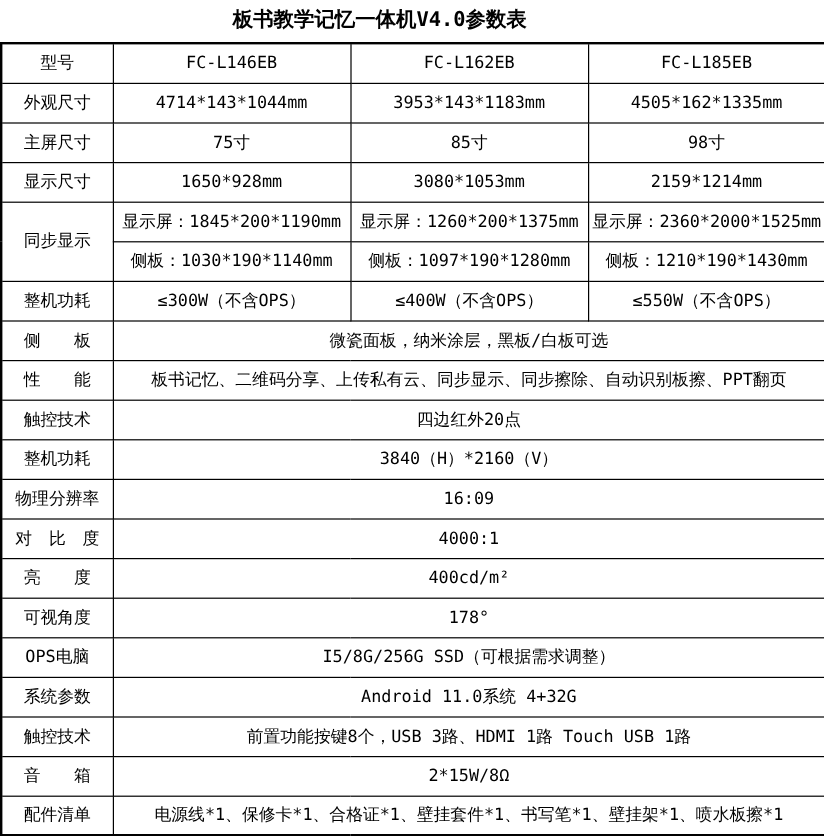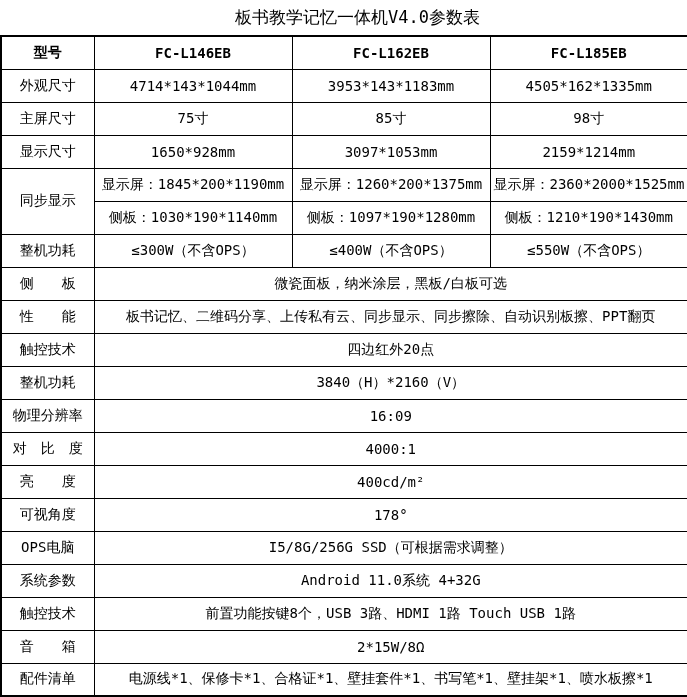--- a/index.html
+++ b/index.html
@@ -9,41 +9,40 @@
     background: #ffffff;
     font-family: "DejaVu Sans Mono", "DejaVu Sans", "Liberation Sans", sans-serif;
     color: #000000;
   }
   .page { width: 687px; height: 697px; overflow: hidden; }
   .title-bar {
     width: 633px; height: 35px;
     line-height: 35px;
     text-align: center;
     font-size: 17px;
-    font-weight: normal;
+    font-weight: bold;
     white-space: nowrap;
-    margin-left: 41px;
   }
   table.spec-table {
     width: 687px; height: 662px;
     border-collapse: collapse;
     table-layout: fixed;
     border: 2px solid #000000;
   }
   table.spec-table tr { height: 33px; }
   table.spec-table td {
     border: 1px solid #000000;
     text-align: center;
     vertical-align: middle;
     font-size: 14px;
     padding: 0 3px;
     overflow: hidden;
     white-space: nowrap;
   }
-  td.hdr { font-weight: bold; font-size: 15px; }
+  td.hdr { font-weight: normal; font-size: 15px; }
   col.c-label { width: 93px; }
   col.c-val { width: 198px; }
 </style>
 </head>
 <body>
 
 <div class="page">
   <div class="title-bar">板书教学记忆一体机V4.0参数表</div>
 
   <table class="spec-table">
@@ -72,21 +71,21 @@
     <tr>
       <td>主屏尺寸</td>
       <td>75寸</td>
       <td>85寸</td>
       <td>98寸</td>
     </tr>
 
     <tr>
       <td>显示尺寸</td>
       <td>1650*928mm</td>
-      <td>3097*1053mm</td>
+      <td>3080*1053mm</td>
       <td>2159*1214mm</td>
     </tr>
 
     <tr>
       <td rowspan="2">同步显示</td>
       <td>显示屏：1845*200*1190mm</td>
       <td>显示屏：1260*200*1375mm</td>
       <td>显示屏：2360*2000*1525mm</td>
     </tr>
     <tr>

